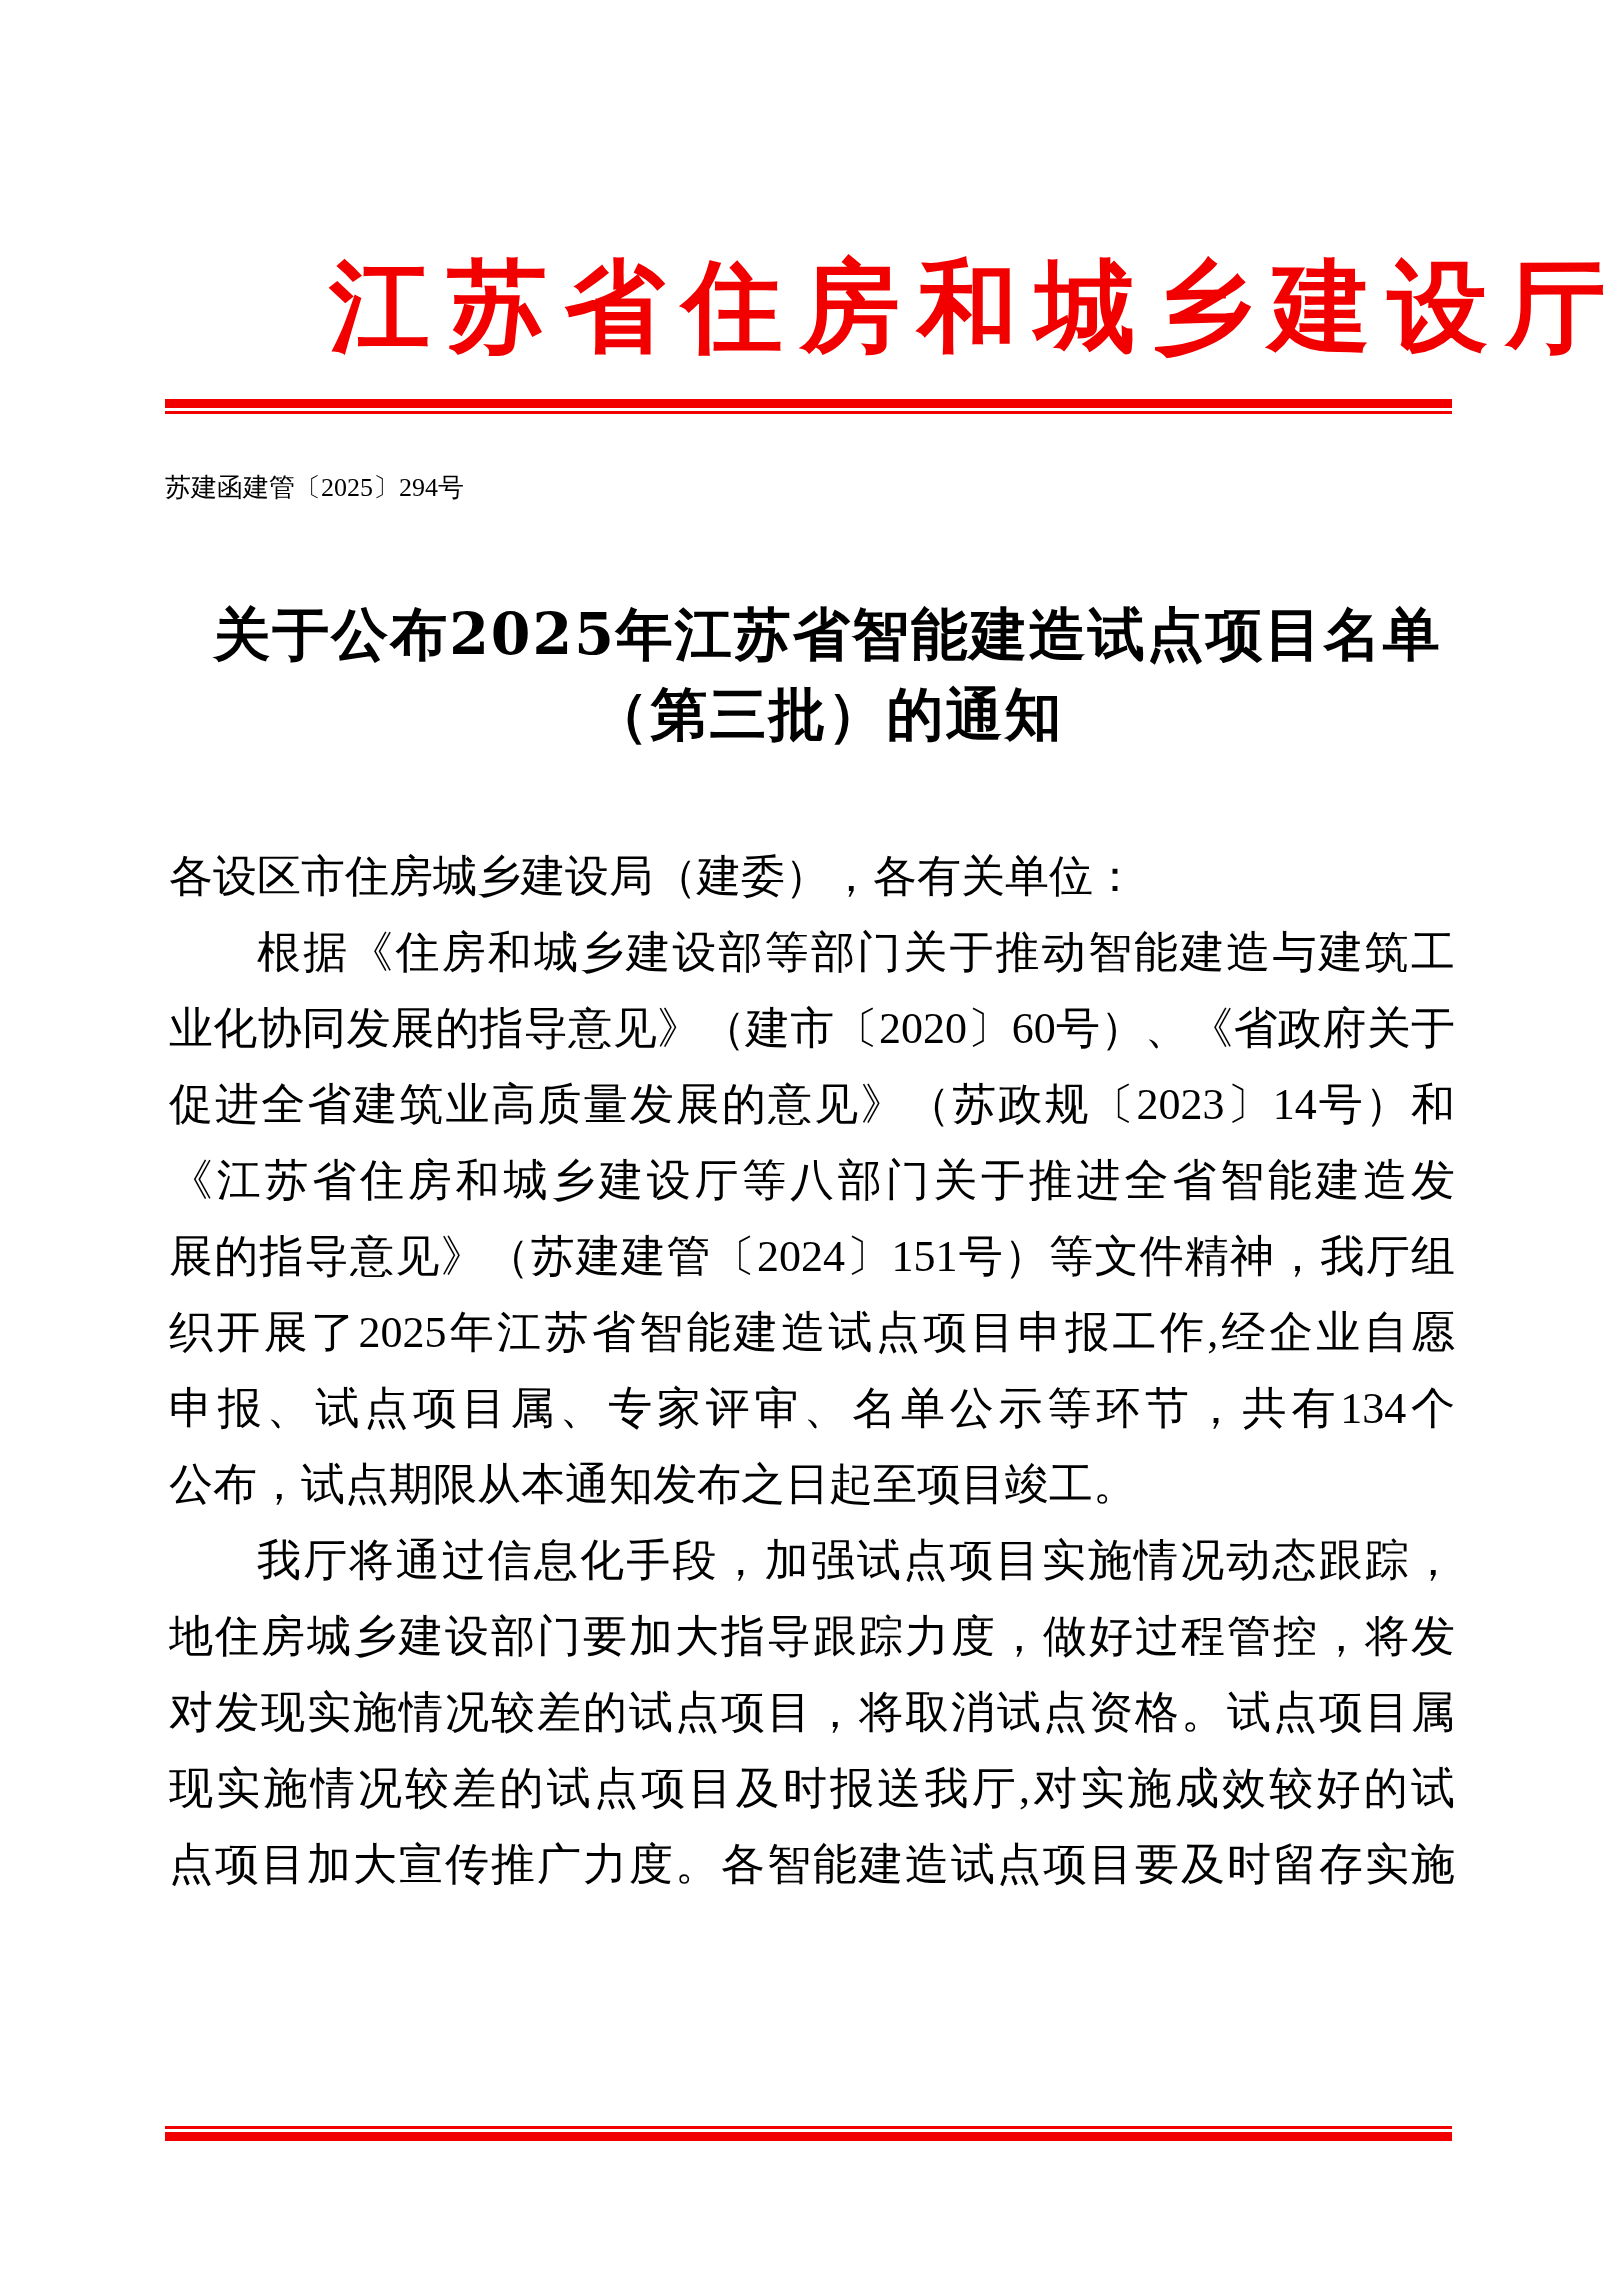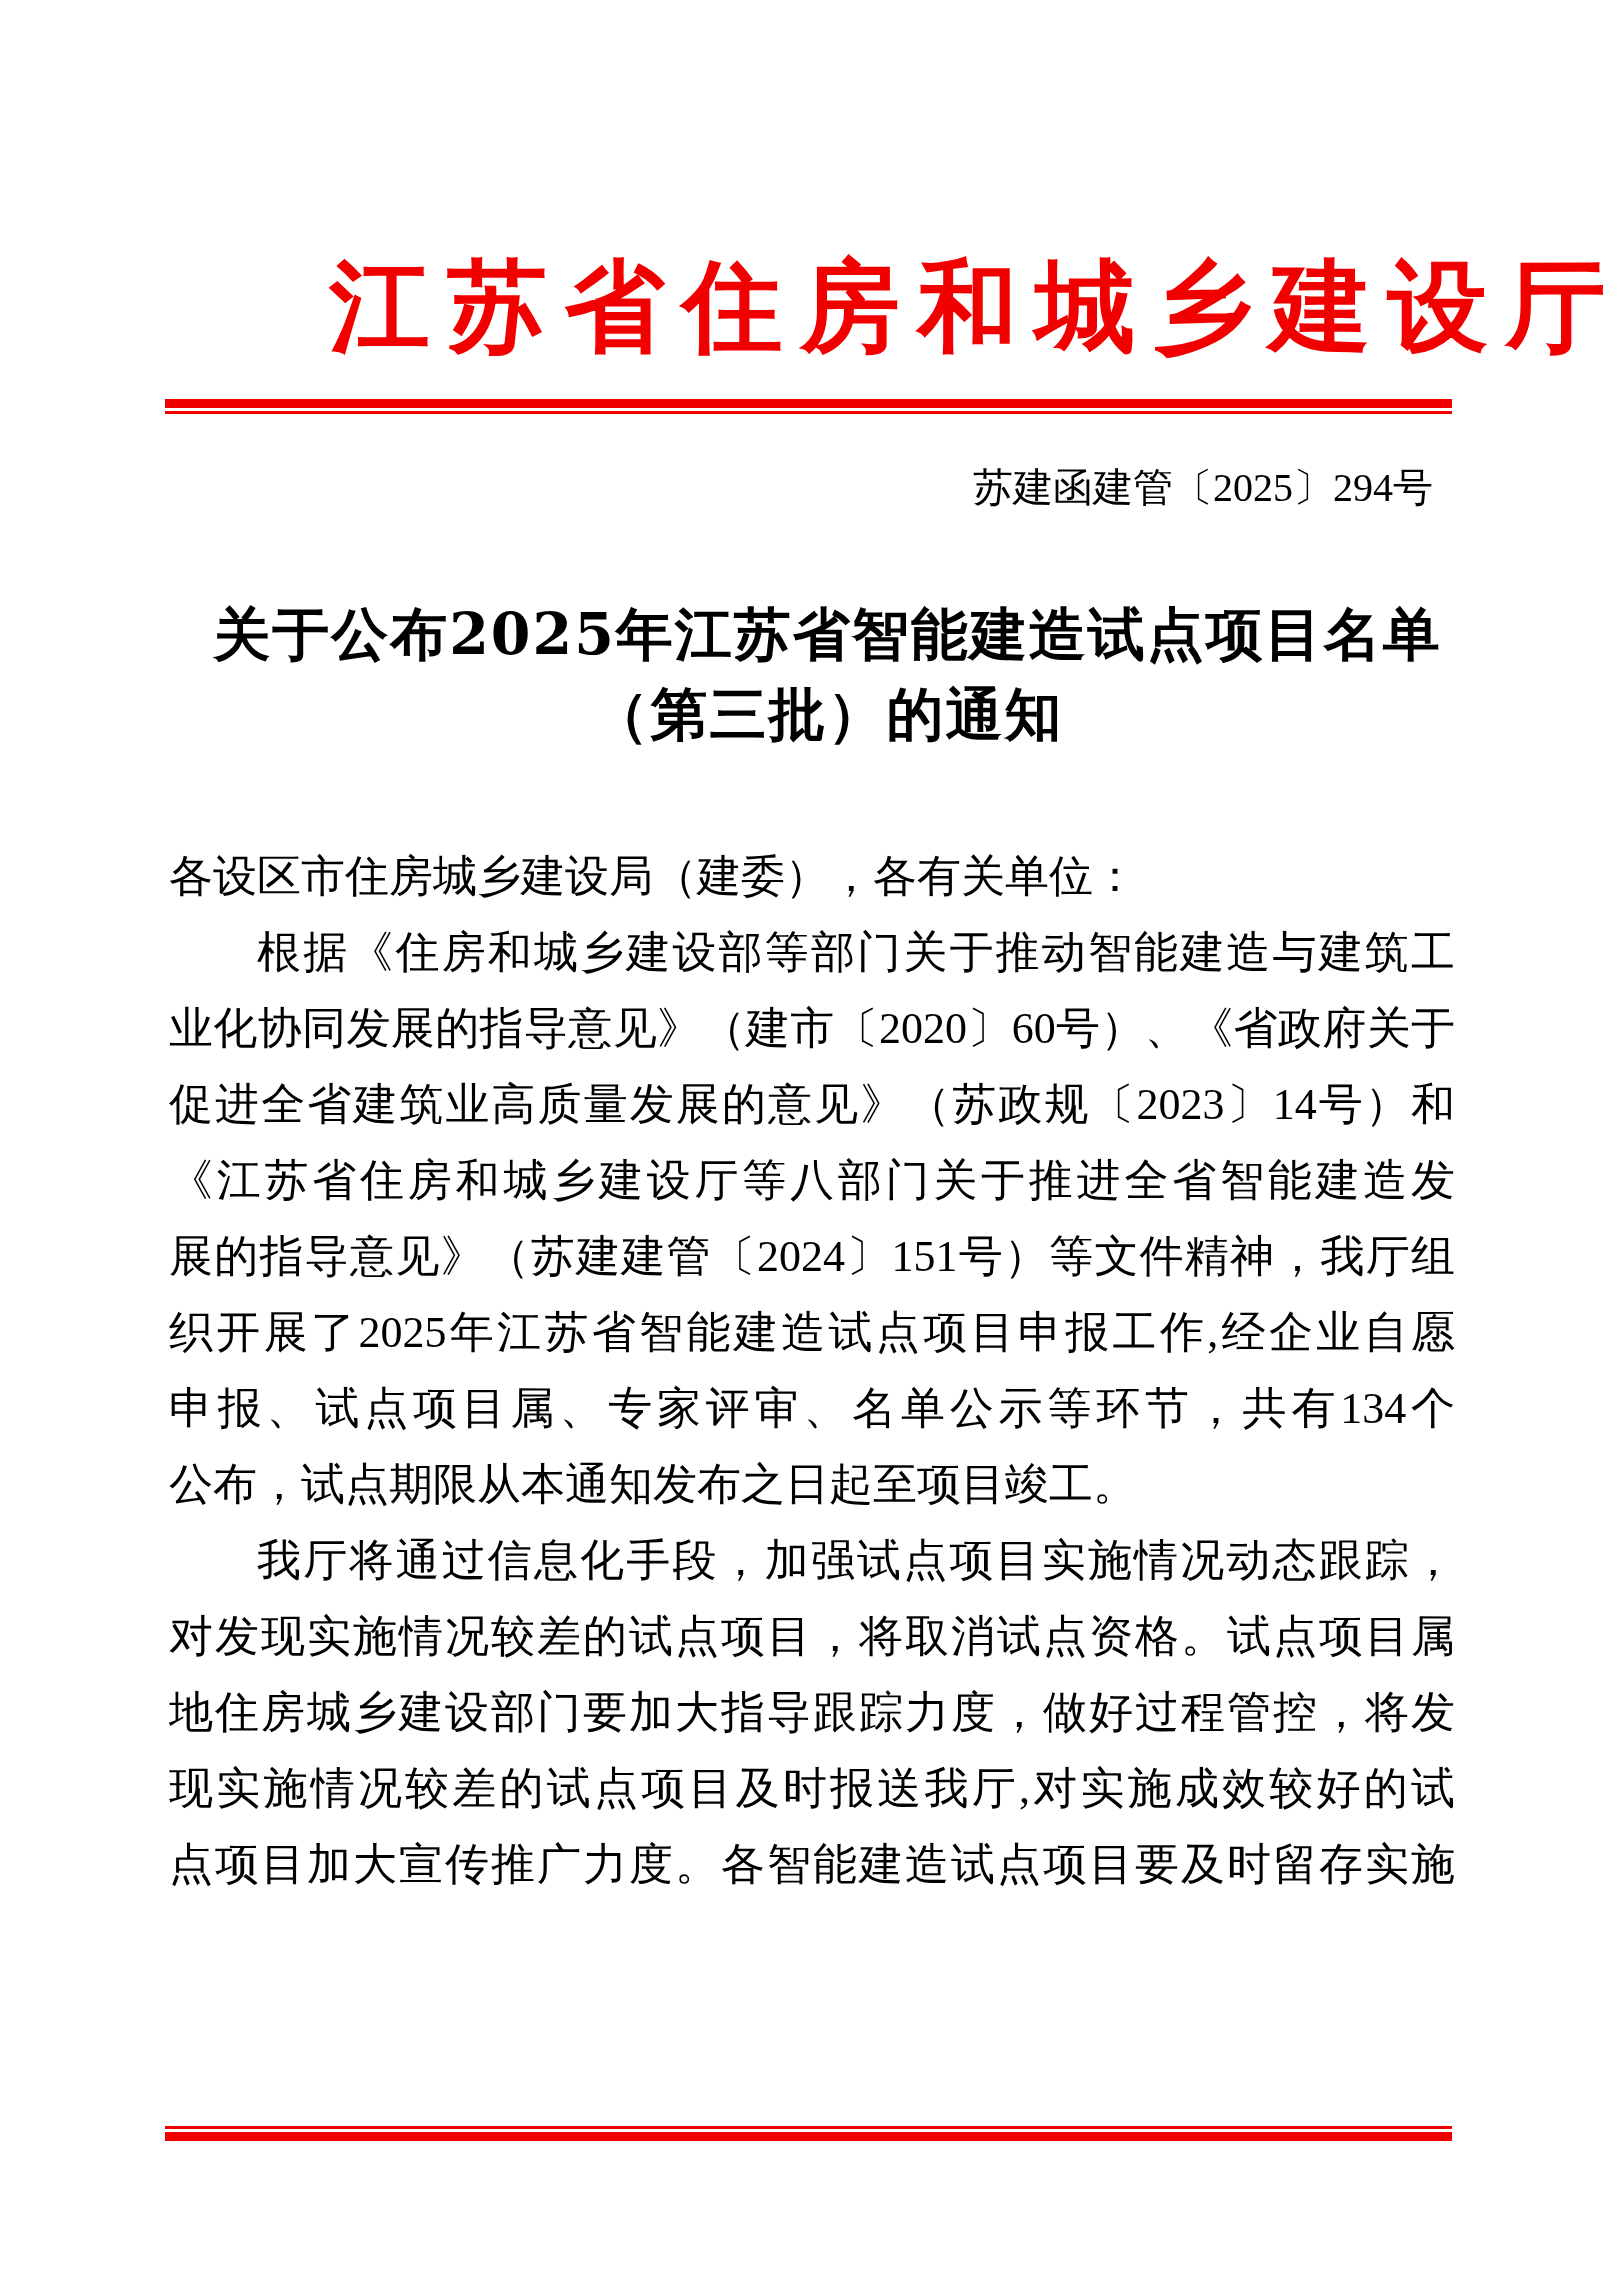--- a/index.html
+++ b/index.html
@@ -35,22 +35,22 @@
   .rule-top .bar-thin  { height: 2.9px; background: #f20000; margin-top: 2.9px; }
   .rule-bottom { position: absolute; top: 2126px; left: 165px; right: 169px; }
   .rule-bottom .bar-thin  { height: 2.9px; background: #f20000; }
   .rule-bottom .bar-thick { height: 8.8px; background: #f20000; margin-top: 2.9px; }
   
   .docnum {
     position: absolute;
     top: 459px;
     left: 165px;
     right: 188px;
-    text-align: right;
-    font-size: 40px;
+    text-align: left;
+    font-size: 26px;
     line-height: 57px;
     white-space: nowrap;
   }
   
   .doc-title {
     position: absolute;
     top: 594px;
     left: 0;
     width: 100%;
     text-align: center;
@@ -101,22 +101,22 @@
       <div class="line">各设区市住房城乡建设局（建委），各有关单位：</div>
       <div class="line indent stretch">根据《住房和城乡建设部等部门关于推动智能建造与建筑工</div>
       <div class="line stretch">业化协同发展的指导意见》（建市〔2020〕60号）、《省政府关于</div>
       <div class="line stretch">促进全省建筑业高质量发展的意见》（苏政规〔2023〕14号）和</div>
       <div class="line stretch">《江苏省住房和城乡建设厅等八部门关于推进全省智能建造发</div>
       <div class="line stretch">展的指导意见》（苏建建管〔2024〕151号）等文件精神，我厅组</div>
       <div class="line stretch">织开展了2025年江苏省智能建造试点项目申报工作,经企业自愿</div>
       <div class="line stretch">申报、试点项目属、专家评审、名单公示等环节，共有134个</div>
       <div class="line">公布，试点期限从本通知发布之日起至项目竣工。</div>
       <div class="line indent stretch">我厅将通过信息化手段，加强试点项目实施情况动态跟踪，</div>
+      <div class="line stretch">地住房城乡建设部门要加大指导跟踪力度，做好过程管控，将发</div>
       <div class="line stretch">对发现实施情况较差的试点项目，将取消试点资格。试点项目属</div>
-      <div class="line stretch">地住房城乡建设部门要加大指导跟踪力度，做好过程管控，将发</div>
       <div class="line stretch">现实施情况较差的试点项目及时报送我厅,对实施成效较好的试</div>
       <div class="line stretch">点项目加大宣传推广力度。各智能建造试点项目要及时留存实施</div>
     </div>
 
   <div class="rule-bottom">
     <div class="bar-thin"></div>
     <div class="bar-thick"></div>
   </div>
 
 </div>

